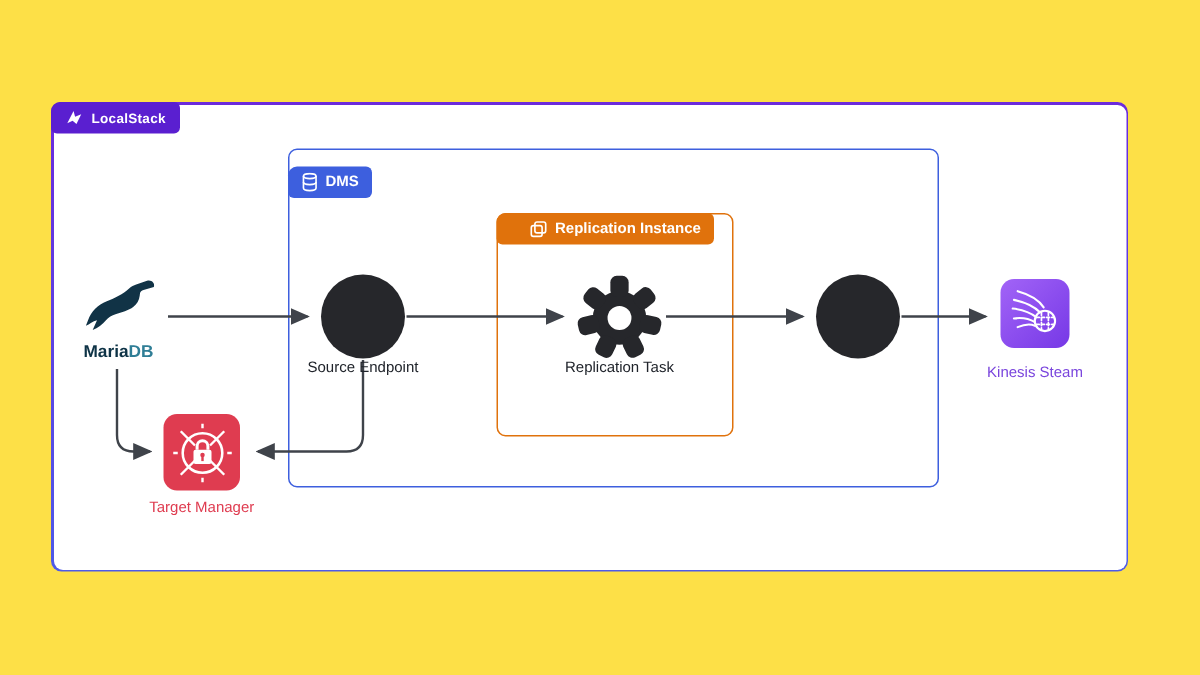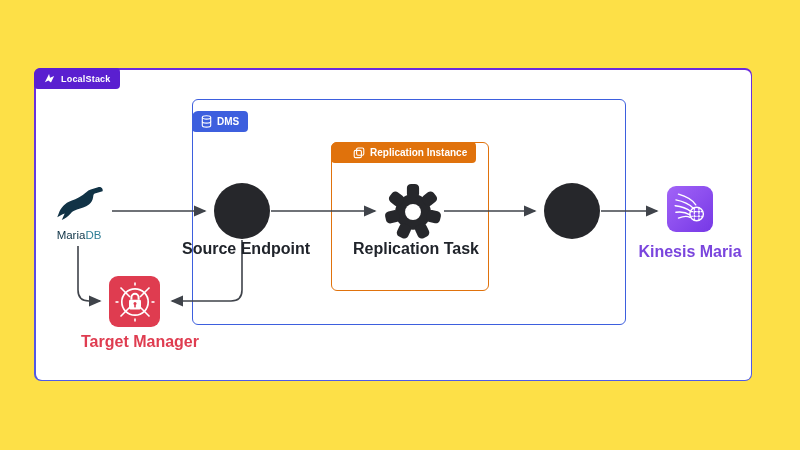--- a/index.html
+++ b/index.html
@@ -35,23 +35,23 @@
   .gear-wrap { position:absolute; left:383px; top:182px; width:60px; height:60px; z-index:5; }
   .seal-wrap { position:absolute; left:50px; top:182px; width:58px; height:44px; z-index:5; }
 
   .icon-square { position:absolute; border-radius:9px; display:flex; align-items:center;
     justify-content:center; z-index:5; }
   .icon-kinesis { left:667px; top:186px; width:46px; height:46px;
     background:linear-gradient(135deg,#A264F7 0%,#7638E6 100%); }
   .icon-secrets { left:109px; top:276px; width:51px; height:51px; background:#DF3C50; }
 
   
-  .node-label { position:absolute; font-size:16px; font-weight:700; color:#20242B;
+  .node-label { position:absolute; font-size:10px; font-weight:400; color:#20242B;
     text-align:center; z-index:5; white-space:nowrap; }
-  .lbl-mariadb { left:42px; top:229px; width:74px; font-size:11.5px; font-weight:400; color:#0E3346; }
+  .lbl-mariadb { left:42px; top:229px; width:74px; font-size:11.5px; font-weight:700; color:#0E3346; }
   .lbl-mariadb .db { color:#2F7E96; }
   .lbl-source { left:182px; top:240px; width:120px; }
   .lbl-task { left:353px; top:240px; width:120px; }
   .lbl-target { left:512px; top:240px; width:120px; }
   .lbl-kinesis { left:637px; top:243px; width:106px; color:#7A45DD; }
   .lbl-secrets { left:81px; top:333px; width:107px; color:#DF3C50; }
 
   
   .edges { position:absolute; left:0; top:0; width:800px; height:450px; z-index:4;
     pointer-events:none; }
@@ -149,21 +149,21 @@
       <path d="M9,34 C15,31.5 19,31 23,33"></path>
       <circle cx="31" cy="29" r="8.2"></circle>
       <g stroke-width="1.4" stroke-dasharray="2.4 1.8">
         <path d="M24,26.2 H38"></path>
         <path d="M24,31.8 H38"></path>
         <path d="M28.2,22 V36"></path>
         <path d="M33.8,22 V36"></path>
       </g>
     </svg>
   </div>
-  <div class="node-label lbl-kinesis">Kinesis Maria</div>
+  <div class="node-label lbl-kinesis">Kinesis Steam</div>
 
   <div class="icon-square icon-secrets">
     <svg width="44" height="44" viewBox="-22 -22 44 44" fill="none" stroke="#ffffff" stroke-width="1.7">
       <circle r="13.2"></circle>
       <g stroke-width="1.6">
         <path d="M-14.5,-14.5 L-5,-5"></path>
         <path d="M14.5,-14.5 L5,-5"></path>
         <path d="M-14.5,14.5 L-5,5"></path>
         <path d="M14.5,14.5 L5,5"></path>
         <path d="M0,-16.5 V-19.5"></path>

